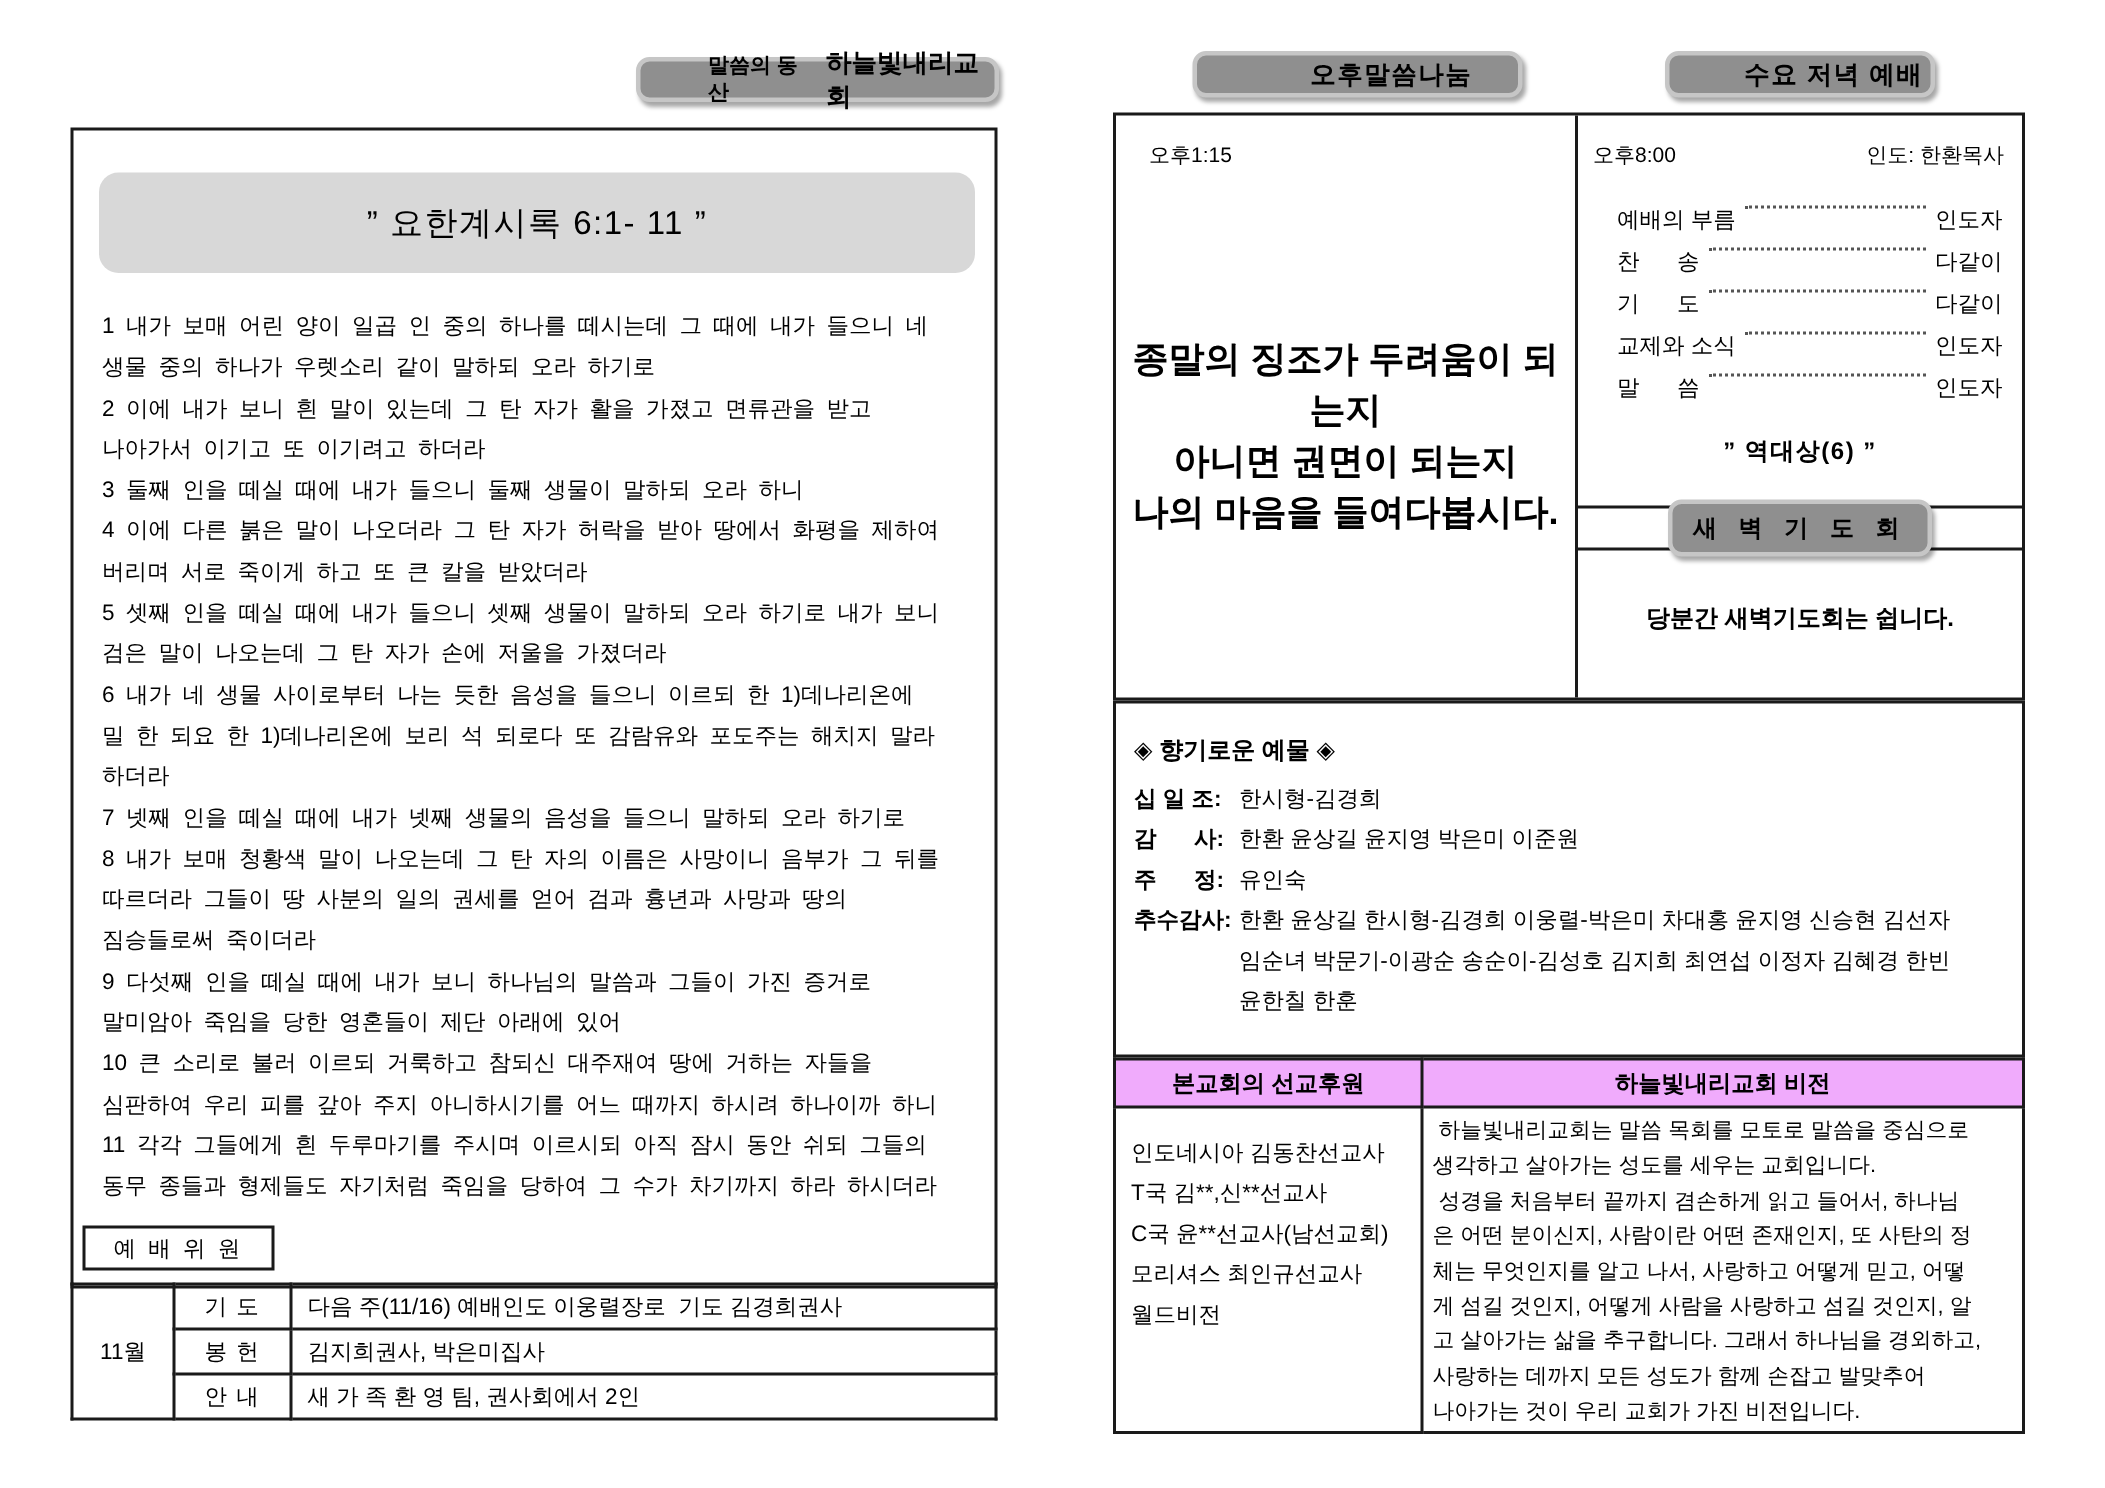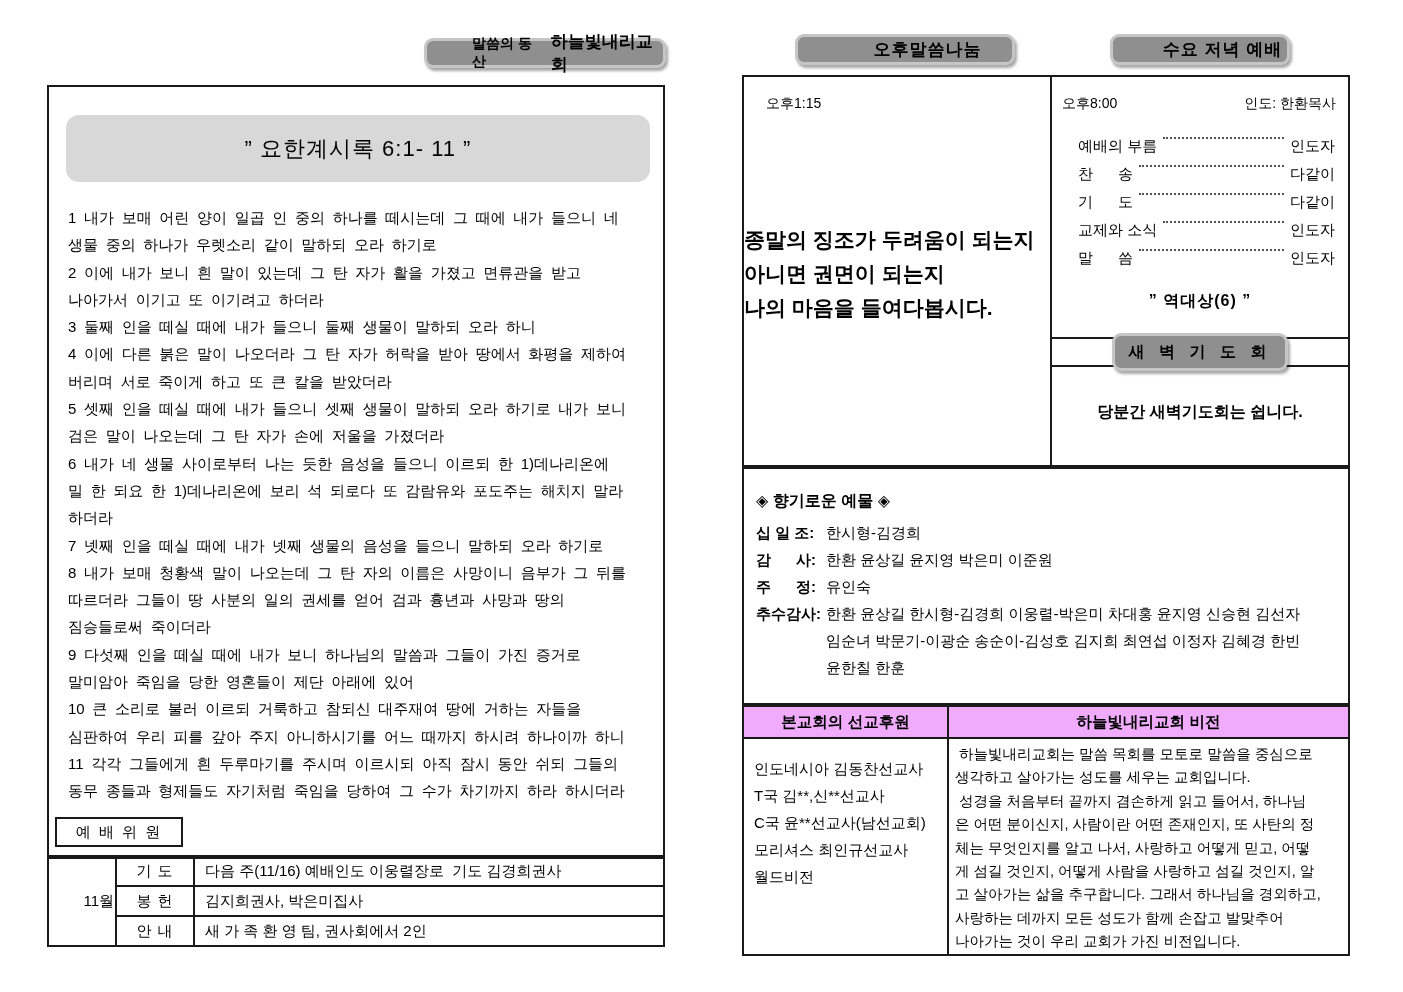--- a/index.html
+++ b/index.html
@@ -19,36 +19,36 @@
   #left-box{left:47px;top:85px;width:614px;height:770px;border:2px solid #1a1a1a;}
   #sermon-title{left:66px;top:115px;width:584px;height:67px;background:#d8d8d8;border-radius:13px;
                 display:flex;align-items:center;justify-content:center;font-size:22px;letter-spacing:1px;}
   #scripture{left:68px;top:204px;width:590px;font-size:15px;line-height:27.3px;word-spacing:3.5px;}
   #scripture .line{white-space:pre;}
   #committee-label{left:55px;top:817px;width:124px;height:26px;border:2px solid #1a1a1a;
                    display:flex;align-items:center;justify-content:center;font-size:15px;letter-spacing:2px;}
   #committee-table{left:47px;top:855px;width:618px;height:92px;}
   table{border-collapse:collapse;table-layout:fixed;width:100%;height:100%;}
   #committee-table td{border:2px solid #1a1a1a;font-size:15px;}
-  #committee-table .c-month{width:64px;text-align:right;}
+  #committee-table .c-month{width:64px;text-align:center;}
   #committee-table .c-role{width:74px;text-align:center;letter-spacing:1px;}
   #committee-table .c-val{padding-left:10px;white-space:pre;}
 
   
   #afternoon-badge{left:795px;top:34px;width:220px;height:31px;font-size:17px;letter-spacing:1px;}
   #wednesday-badge{left:1110px;top:34px;width:180px;height:31px;font-size:17px;letter-spacing:1px;}
   #right-box{left:742px;top:75px;width:608px;height:392px;border:2px solid #1a1a1a;display:flex;box-sizing:border-box;}
   #afternoon-cell{width:306px;border-right:2px solid #1a1a1a;position:relative;}
   #wednesday-cell{flex:1;position:relative;}
   .time{position:absolute;top:18px;font-size:14px;}
   #afternoon-time{left:22px;}
   #wednesday-time{left:10px;}
   #wednesday-leader{position:absolute;top:18px;right:12px;font-size:14px;}
-  #afternoon-message{position:absolute;left:0;right:0;top:146px;
-                     font-weight:bold;font-size:21px;line-height:34px;}
+  #afternoon-message{position:absolute;left:0;right:0;top:146px;text-align:center;
+                     font-weight:bold;font-size:24px;line-height:34px;}
   #order-list{position:absolute;left:26px;right:13px;top:60px;}
   .order-row{display:flex;height:28px;font-size:15px;}
   .order-label,.order-role{white-space:pre;}
   .dots{flex:1;margin:0 6px;height:0;border-bottom:2px dotted #555;}
   #scripture-ref{position:absolute;left:0;right:0;top:214px;text-align:center;
                  font-size:16px;font-weight:bold;letter-spacing:1px;}
   #dawn-band{position:absolute;left:0;right:0;top:260px;height:30px;border-top:2px solid #1a1a1a;
              border-bottom:2px solid #1a1a1a;display:flex;align-items:center;justify-content:center;box-sizing:border-box;}
   #dawn-badge{height:30px;padding:16px 14px;font-size:16px;letter-spacing:5px;}
   #dawn-note{position:absolute;left:0;right:0;top:325px;text-align:center;font-weight:bold;font-size:16px;}

